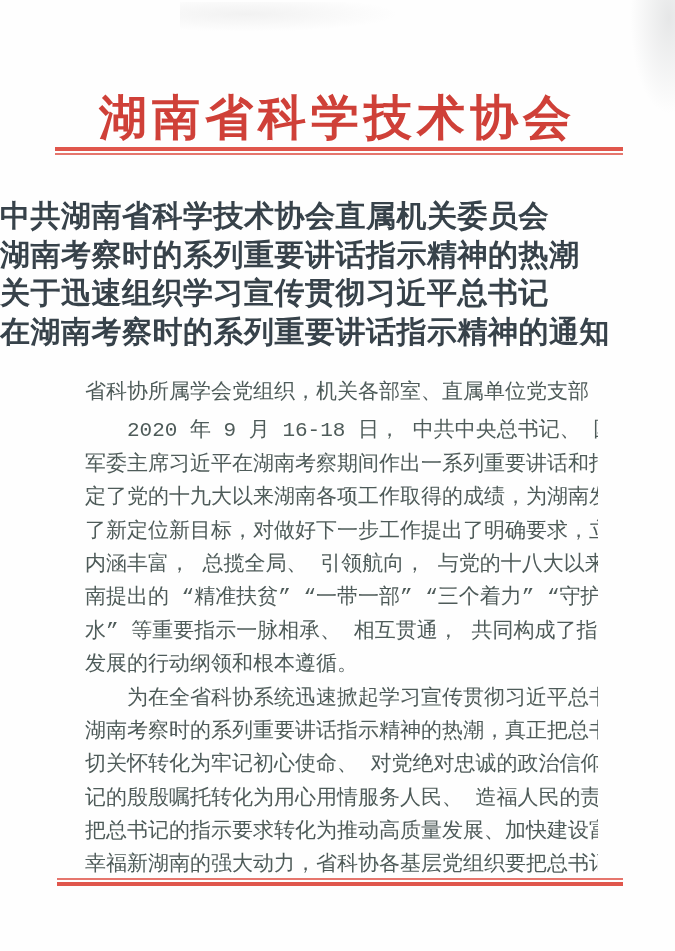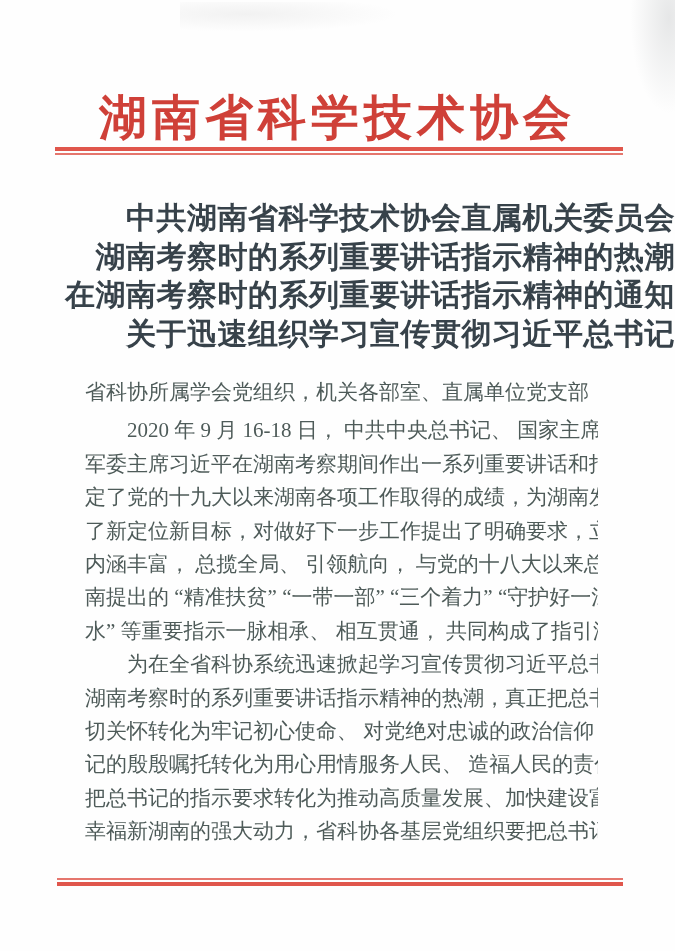--- a/index.html
+++ b/index.html
@@ -6,21 +6,21 @@
     margin: 0;
     padding: 0;
     background: #ffffff;
   }
   .page {
     position: relative;
     width: 675px;
     height: 951px;
     background: #fefefe;
     overflow: hidden;
-    font-family: Liberation Serif, serif;
+    font-family: Liberation Mono, monospace;
   }
 
   
   .letterhead {
     position: absolute;
     top: 86px;
     left: 0;
     width: 100%;
     text-align: center;
     font-size: 48px;
@@ -45,21 +45,21 @@
     background: var(--rule-red-light, #e5766d);
   }
   .rule .gap { height: 2px; }
 
   
   .doc-title {
     position: absolute;
     top: 199px;
     left: 0;
     width: 100%;
-    text-align: right;
+    text-align: left;
     color: var(--title-color, #37424a);
     font-weight: 700;
     font-size: 30px;
     line-height: 38.5px;
     letter-spacing: 0.5px;
     white-space: nowrap;
   }
 
   
   .doc-body {
@@ -116,33 +116,34 @@
 
   <div class="rule rule-top">
     <div class="thick"></div>
     <div class="gap"></div>
     <div class="thin"></div>
   </div>
 
   <div class="doc-title">
     <div>中共湖南省科学技术协会直属机关委员会</div>
     <div>湖南考察时的系列重要讲话指示精神的热潮</div>
+    <div>关于迅速组织学习宣传贯彻习近平总书记</div>
     <div>在湖南考察时的系列重要讲话指示精神的通知</div>
-    <div>关于迅速组织学习宣传贯彻习近平总书记</div>
   </div>
 
   <div class="doc-body">
     <div class="body-line salutation">省科协所属学会党组织，机关各部室、直属单位党支部（总支）:</div>
     <div class="body-line indent">2020 年 9 月 16-18 日， 中共中央总书记、 国家主席、 中央</div>
     <div class="body-line">军委主席习近平在湖南考察期间作出一系列重要讲话和指示，肯</div>
     <div class="body-line">定了党的十九大以来湖南各项工作取得的成绩，为湖南发展明确</div>
     <div class="body-line">了新定位新目标，对做好下一步工作提出了明确要求，立意高远、</div>
     <div class="body-line">内涵丰富， 总揽全局、 引领航向， 与党的十八大以来总书记对湖</div>
     <div class="body-line">南提出的 “精准扶贫” “一带一部” “三个着力” “守护好一江碧</div>
     <div class="body-line">水” 等重要指示一脉相承、 相互贯通， 共同构成了指引湖南事业</div>
+    <div class="body-line no-stretch">发展的行动纲领和根本遵循。</div>
     <div class="body-line indent">为在全省科协系统迅速掀起学习宣传贯彻习近平总书记在</div>
     <div class="body-line">湖南考察时的系列重要讲话指示精神的热潮，真正把总书记的亲</div>
     <div class="body-line">切关怀转化为牢记初心使命、 对党绝对忠诚的政治信仰， 把总书</div>
     <div class="body-line">记的殷殷嘱托转化为用心用情服务人民、 造福人民的责任担当，</div>
     <div class="body-line">把总书记的指示要求转化为推动高质量发展、加快建设富饶美丽</div>
     <div class="body-line">幸福新湖南的强大动力，省科协各基层党组织要把总书记重要讲</div>
   </div>
 
   <div class="rule rule-bottom">
     <div class="thin"></div>

